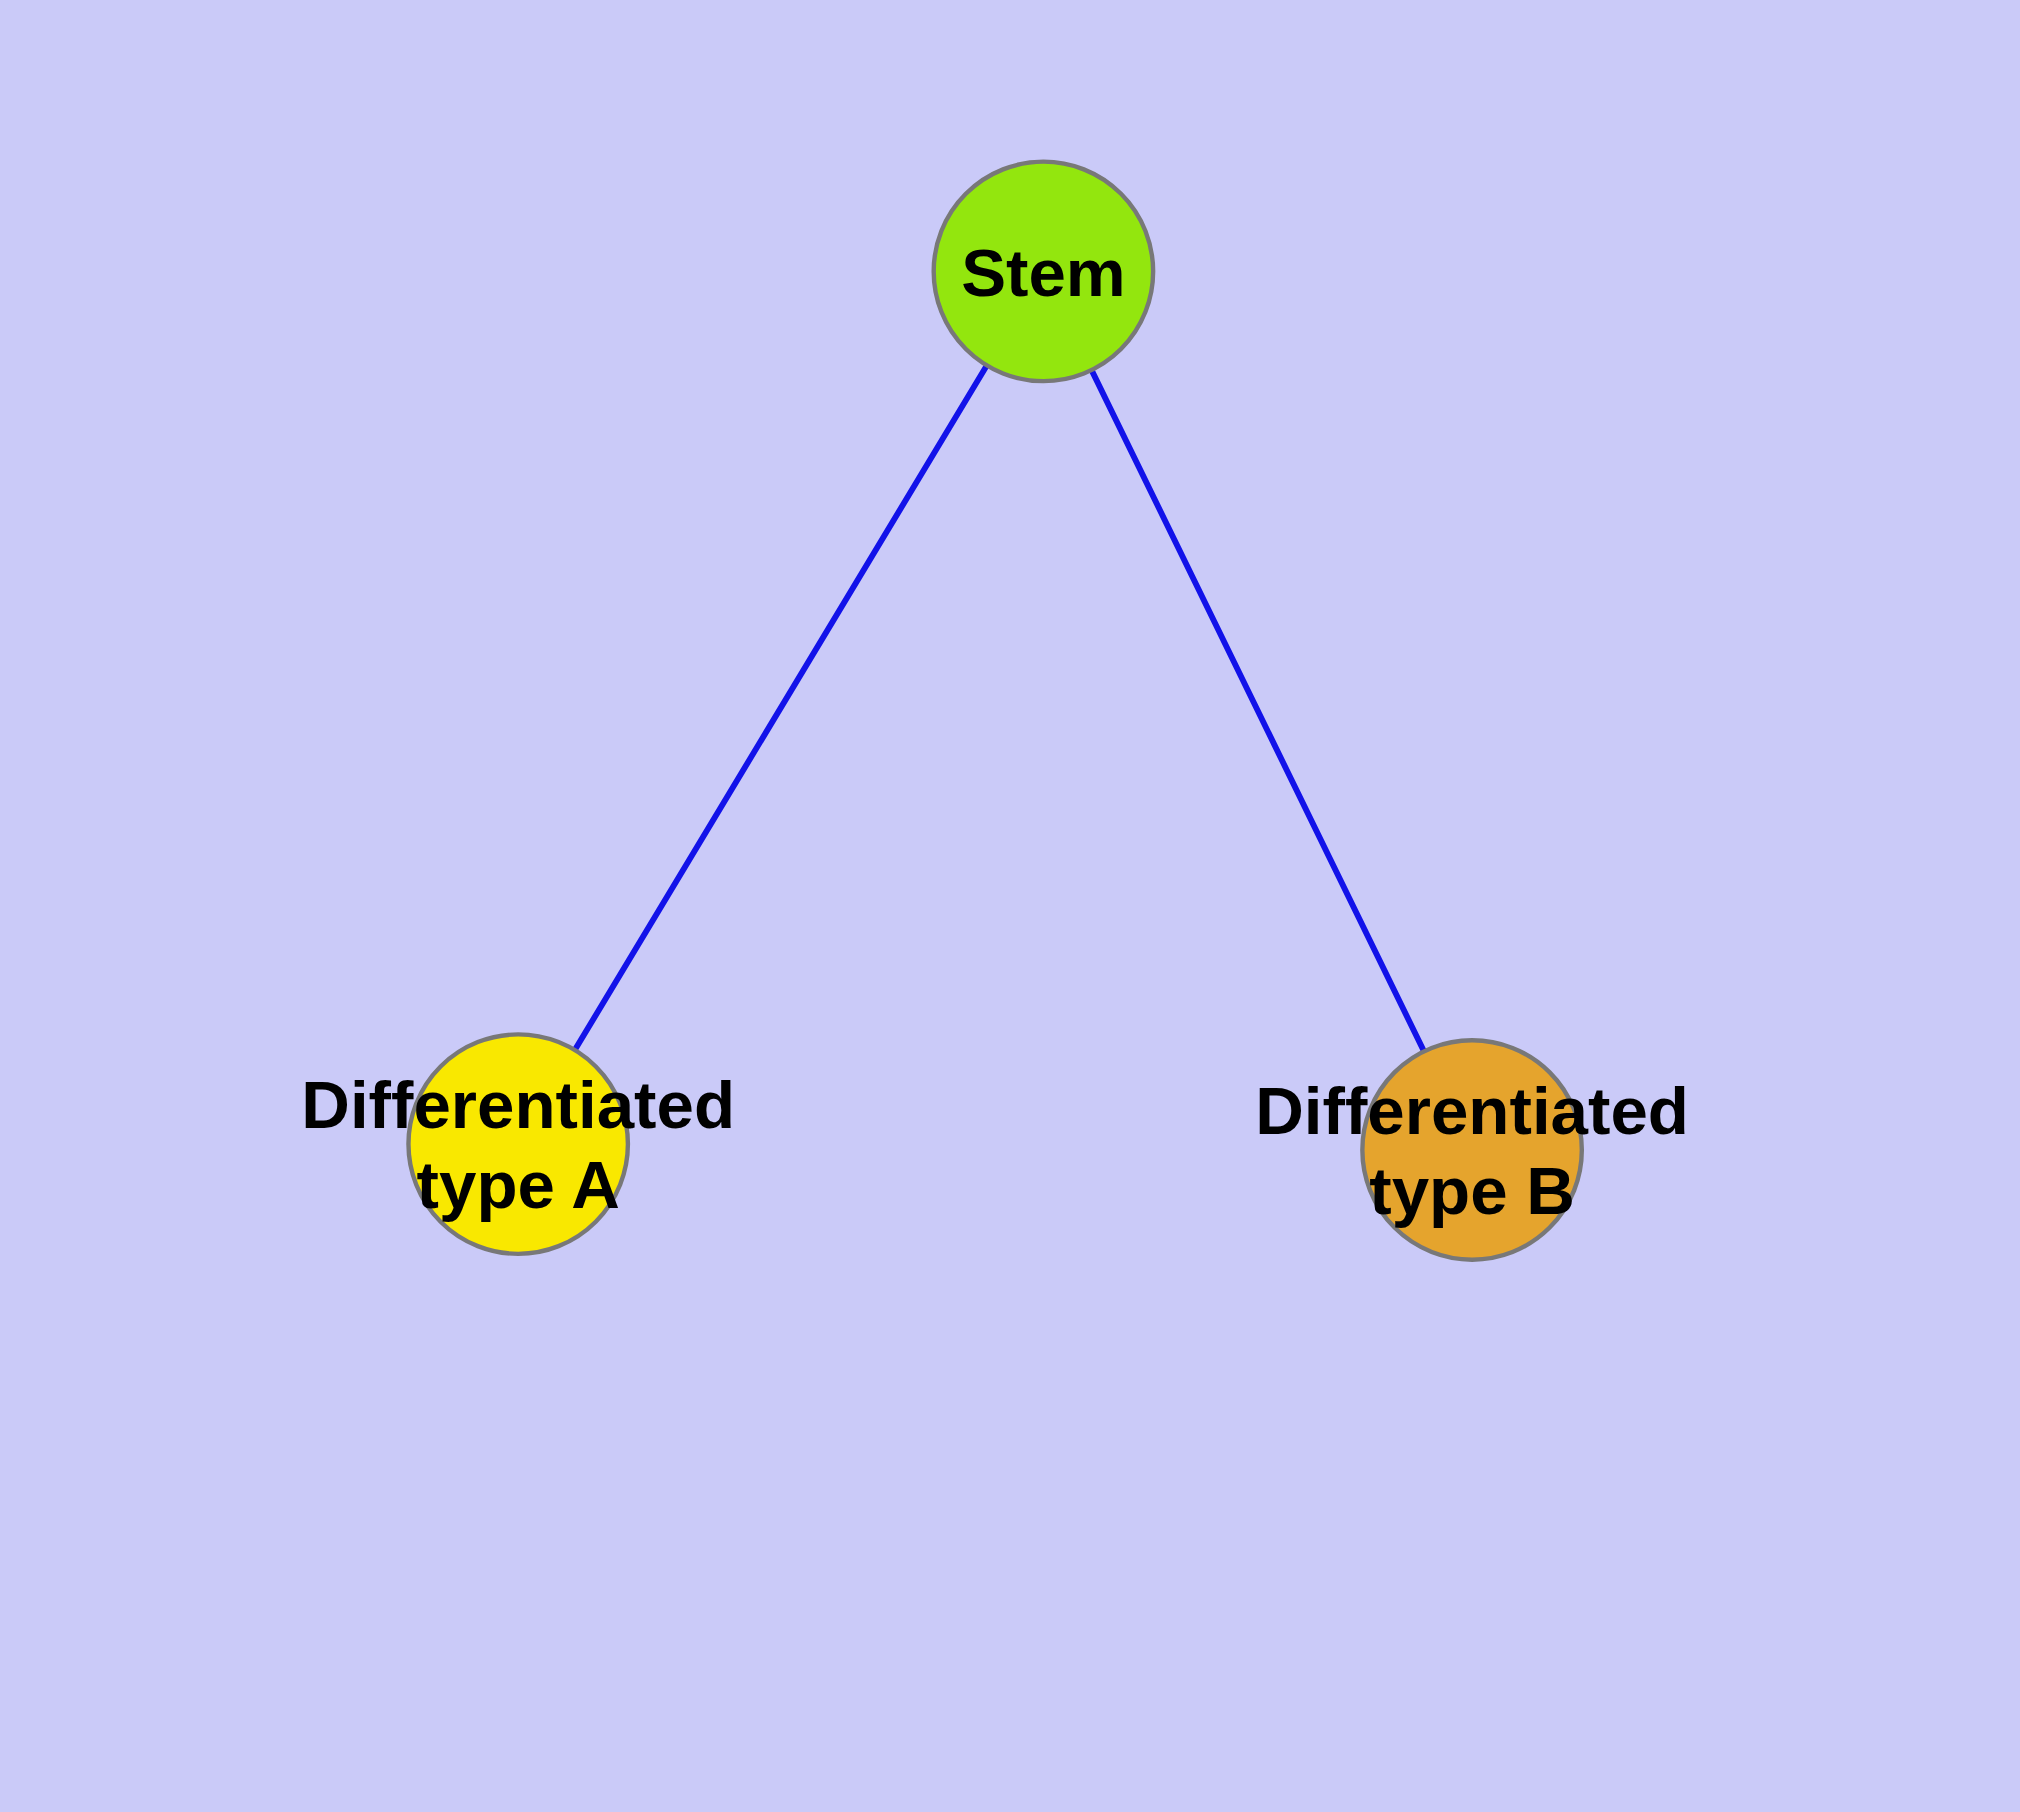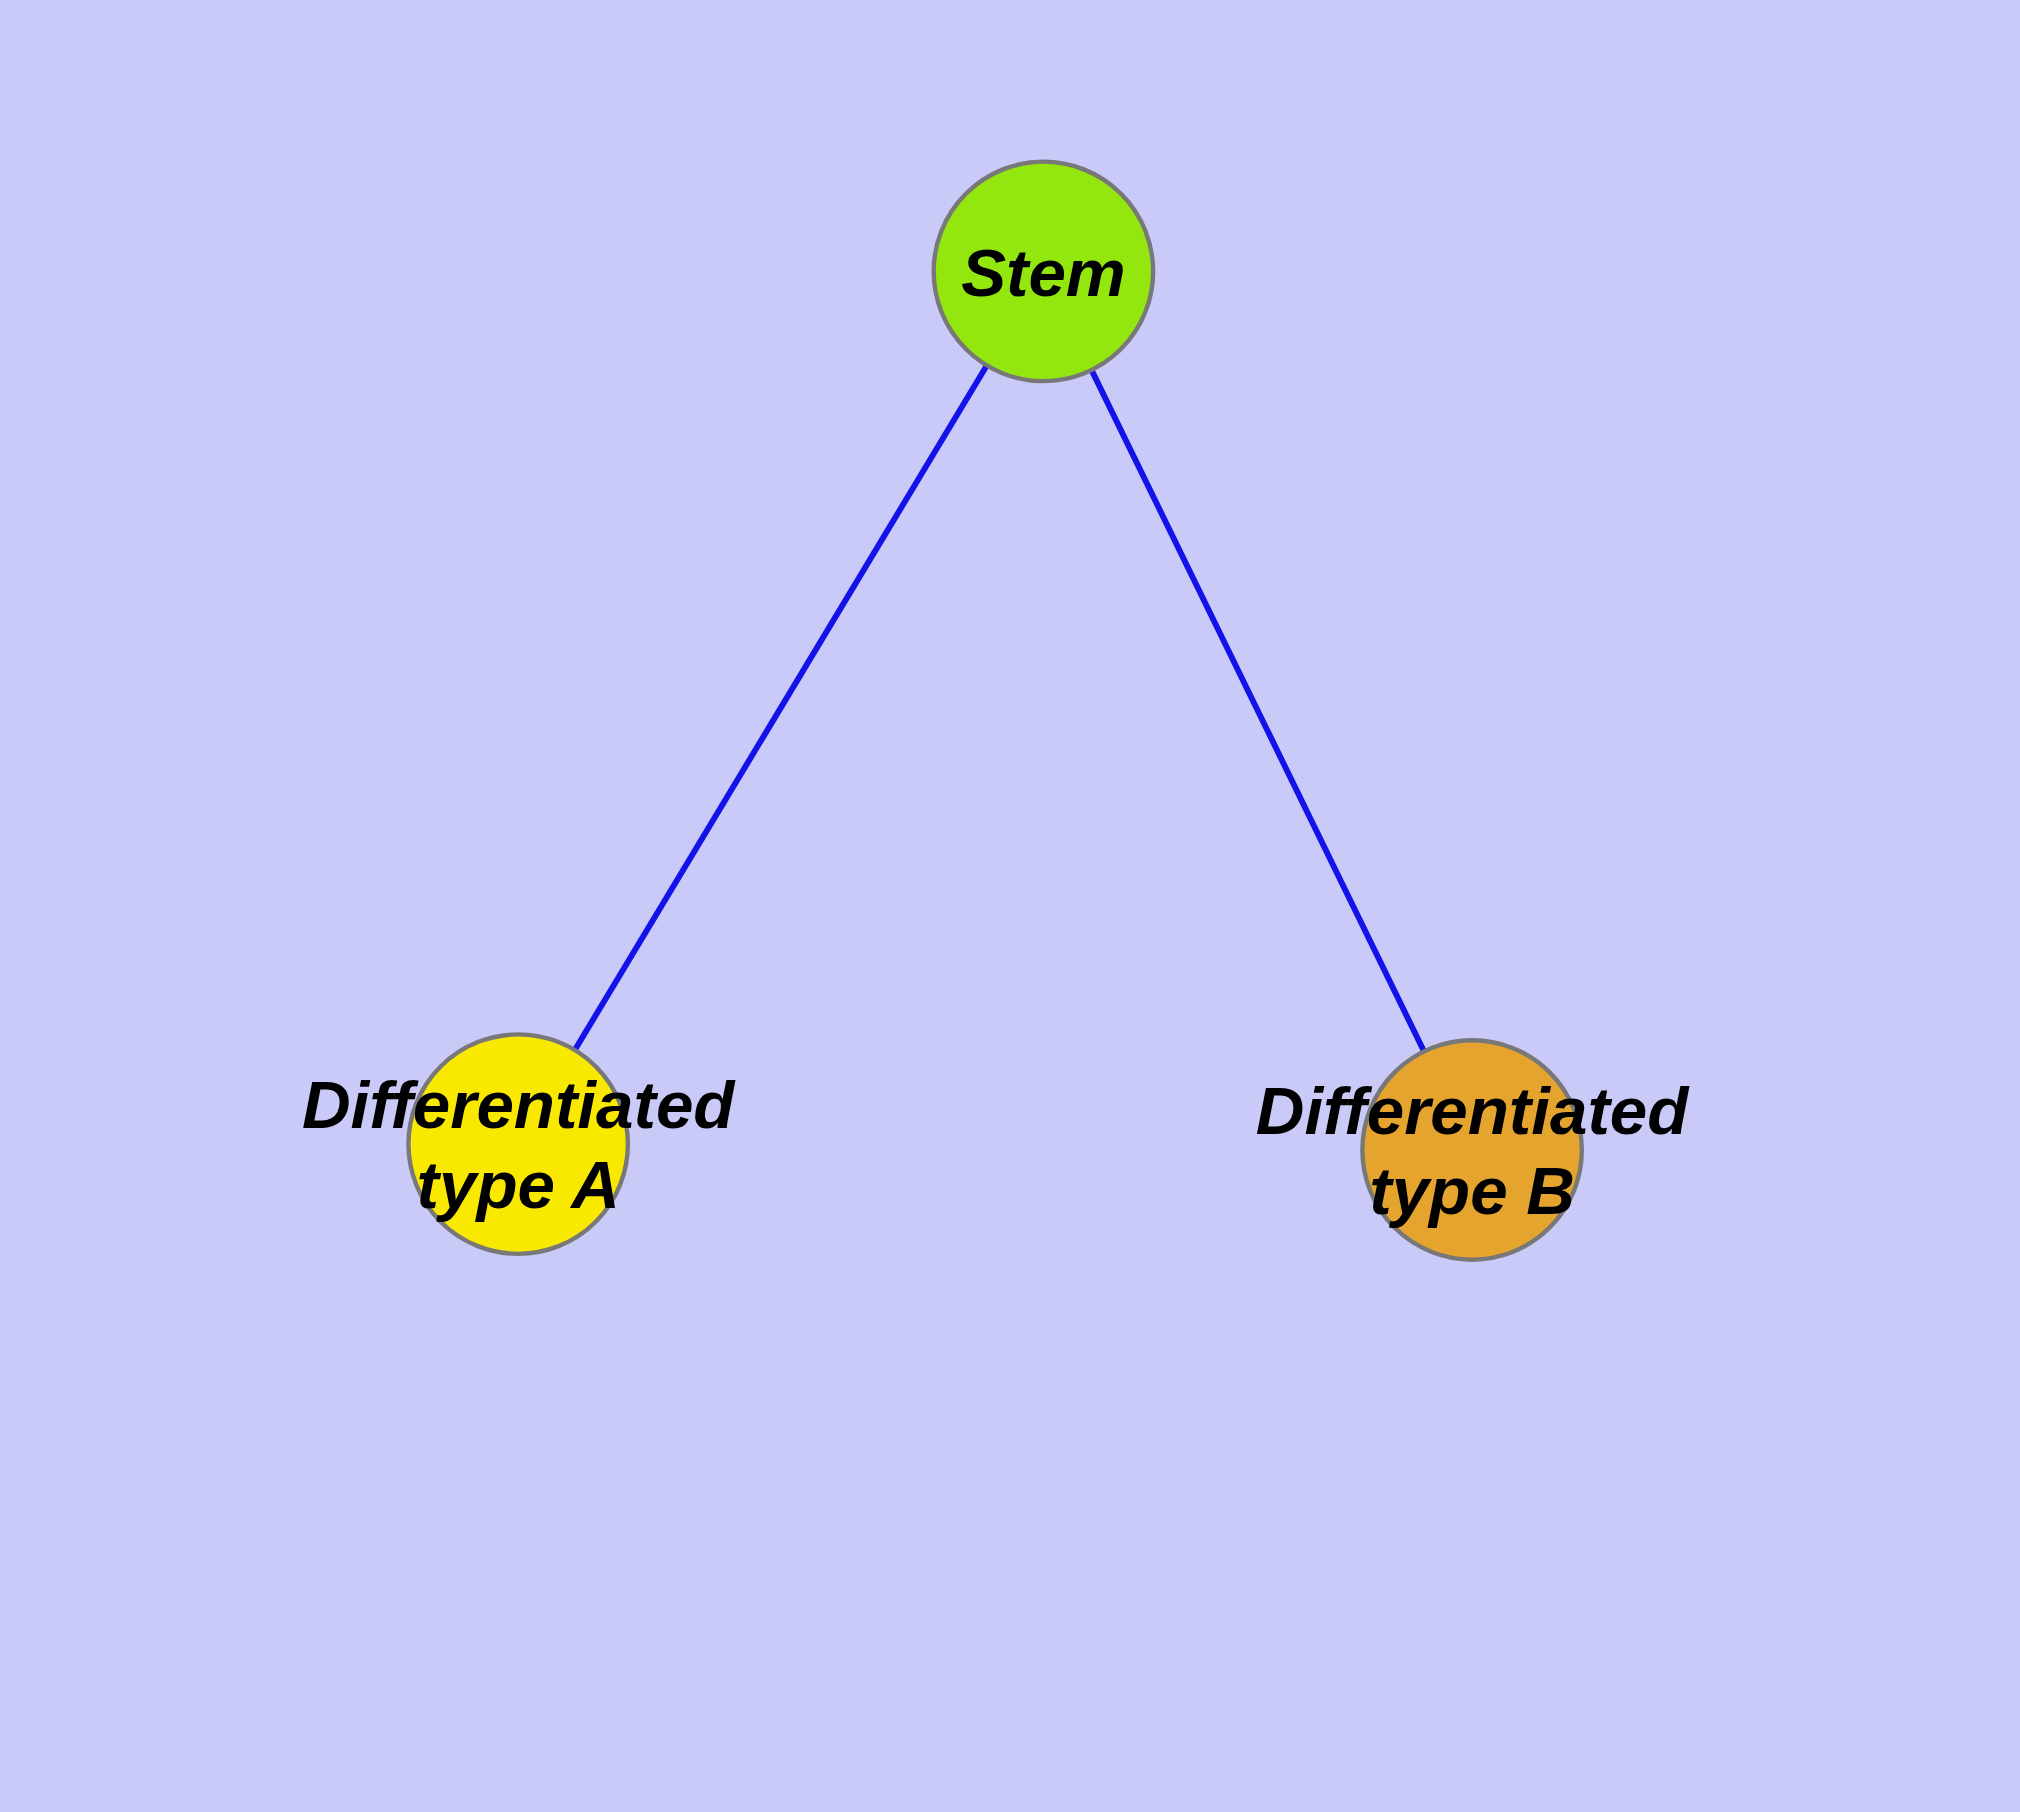--- a/index.html
+++ b/index.html
@@ -7,21 +7,20 @@
     padding: 0;
     background: #caca f8;
   }
   body { background: #cacaf8; }
   .canvas {
     position: relative;
     width: 2021px;
     height: 1564px;
     overflow: hidden;
     font-family: "Liberation Sans", sans-serif;
-    font-style: italic;
   }
   svg { display: block; width: 100%; height: 100%; }
   .node-label {
     font-family: "Liberation Sans", sans-serif;
     font-weight: bold;
     font-size: 92px;
     text-anchor: middle;
   }
   .edge-line {
     stroke-linecap: round;

